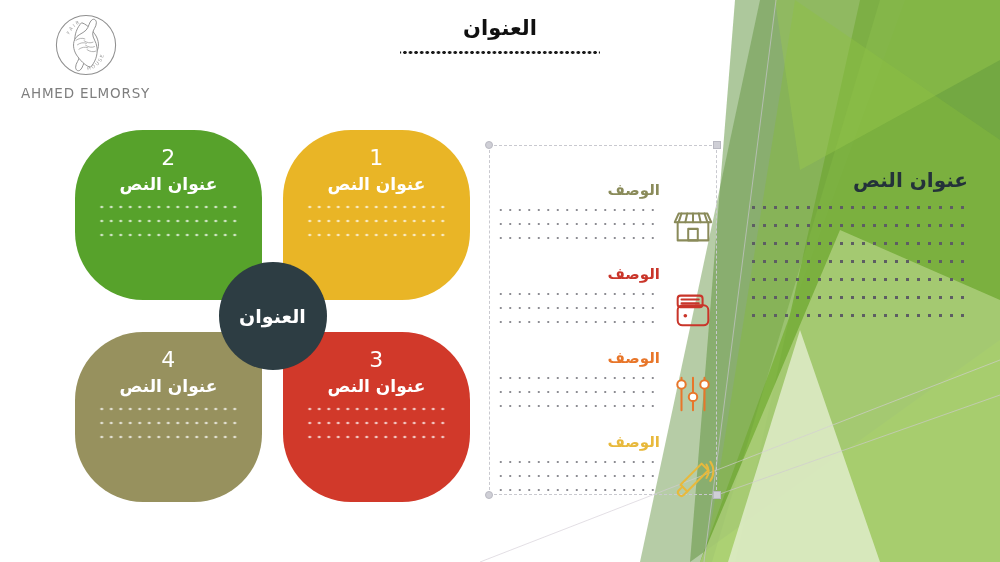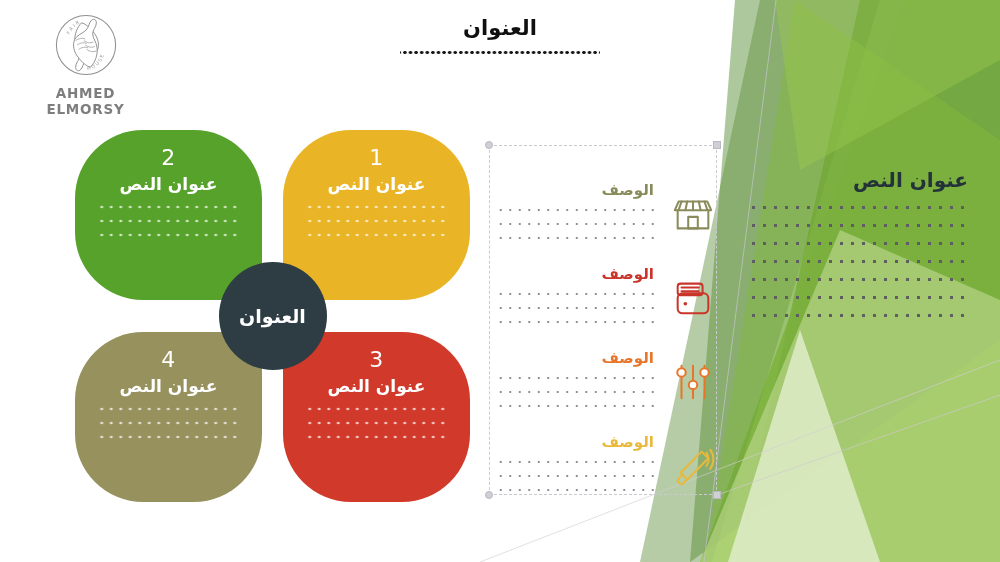--- a/index.html
+++ b/index.html
@@ -25,21 +25,21 @@
 
   
   #logo-block {
     position: absolute; left: 18px; top: 8px;
     width: 135px; text-align: center;
   }
   #logo-mark { width: 74px; height: 74px; margin: 0 auto; display: block; }
   #logo-name {
     margin-top: 3px;
     font-family: "DejaVu Sans", "Liberation Sans", sans-serif;
-    font-weight: 700;
+    font-weight: 400;
     font-size: 13.5px;
     letter-spacing: 0.8px;
     color: #7e7e7e;
   }
 
   
   #title-block {
     position: absolute; left: 300px; top: 16px;
     width: 400px; text-align: center;
   }
@@ -132,21 +132,21 @@
     background: #cfcfd6; border: 1px solid #b9b9c2;
   }
   #mp-h-tl { left: -5px;  top: -5px; border-radius: 50%; }
   #mp-h-tr { right: -5px; top: -5px; }
   #mp-h-bl { left: -5px;  bottom: -5px; border-radius: 50%; }
   #mp-h-br { right: -5px; bottom: -5px; }
 
   .irow {
     position: absolute; left: 0; width: 228px;
     display: flex; flex-direction: row-reverse;
-    align-items: center; gap: 16px;
+    align-items: flex-end; gap: 10px;
     padding: 0 2px 0 6px;
   }
   #irow-0 { top: 34px; }
   #irow-1 { top: 118px; }
   #irow-2 { top: 202px; }
   #irow-3 { top: 286px; }
 
   .irow .ico { width: 46px; height: 46px; flex: 0 0 46px; }
   .irow .itext { flex: 1 1 auto; direction: rtl; text-align: right; padding-top: 2px; }
   .irow .ilabel { font-size: 15px; font-weight: 700; line-height: 1.1; }

